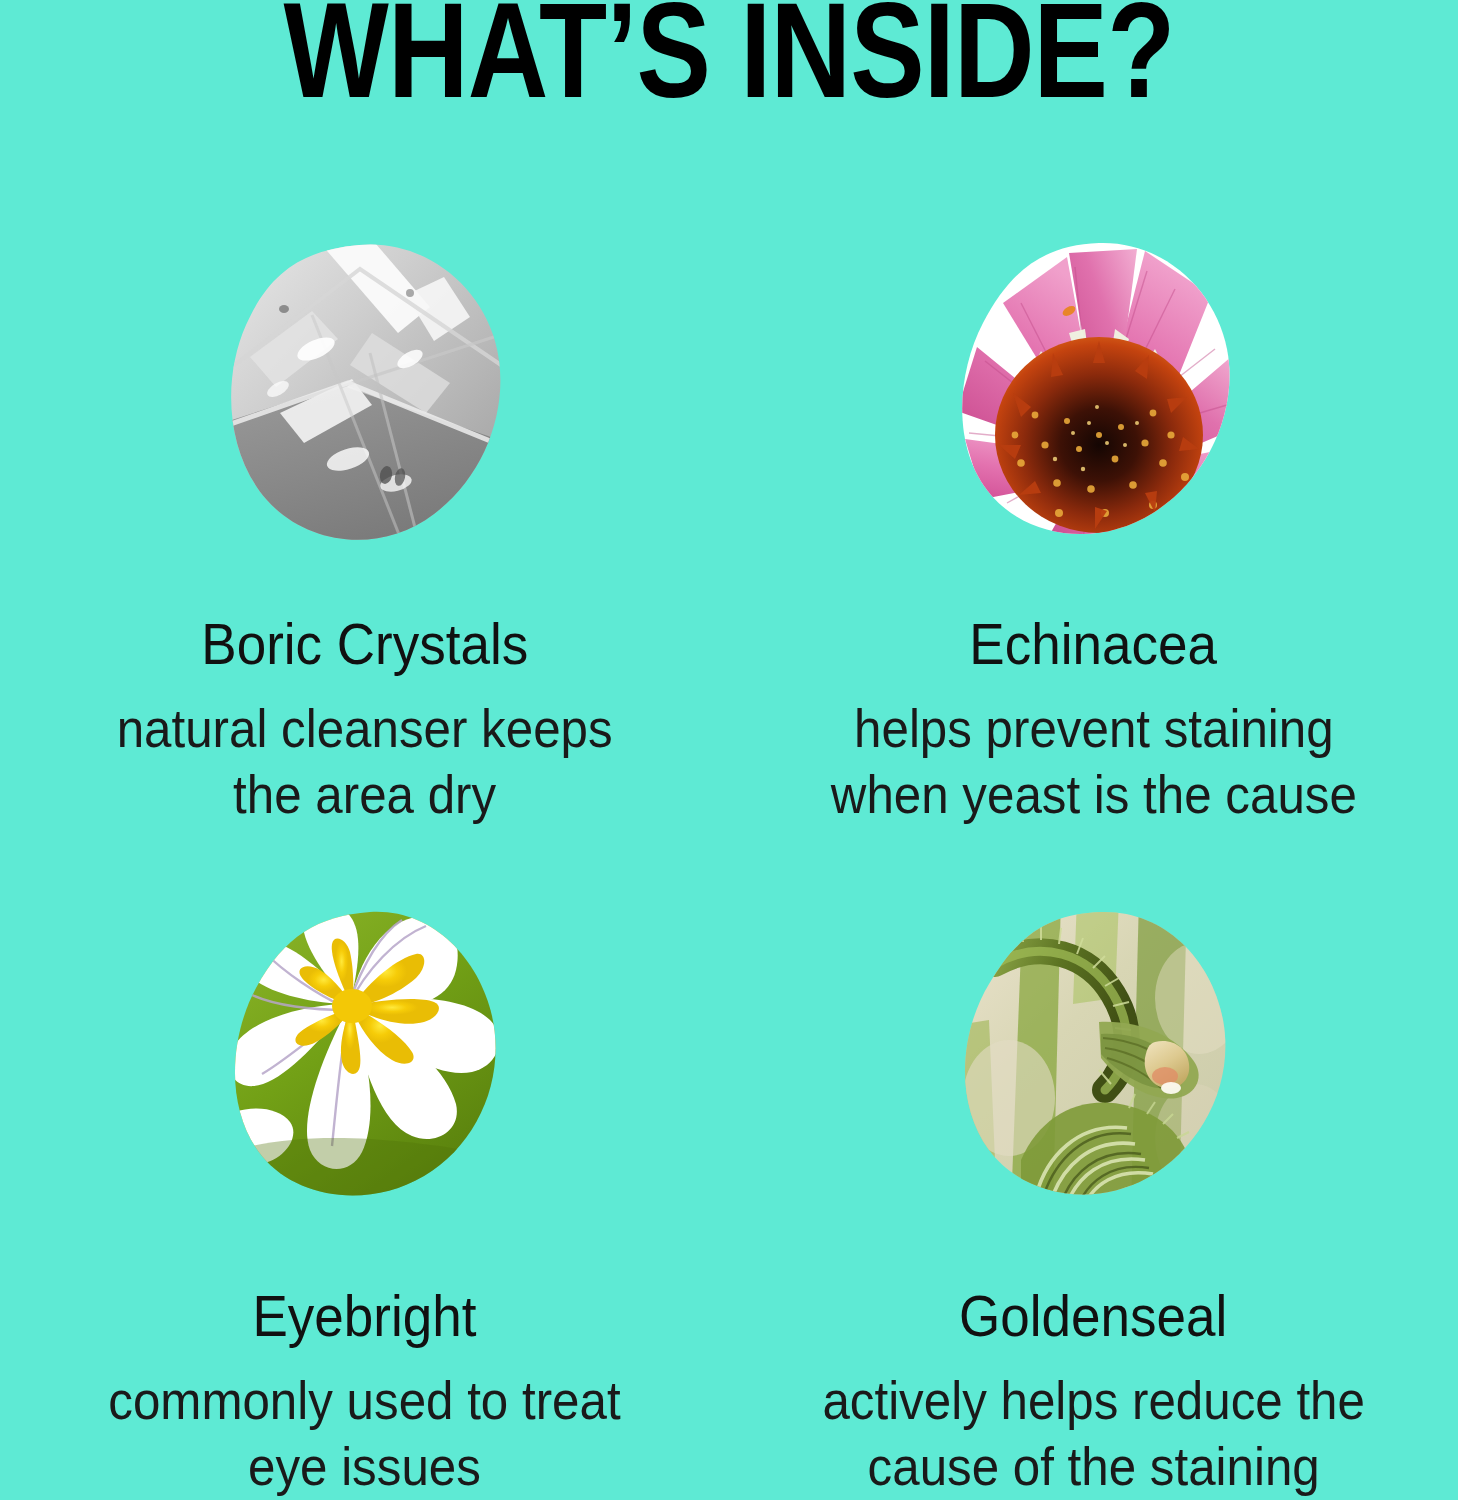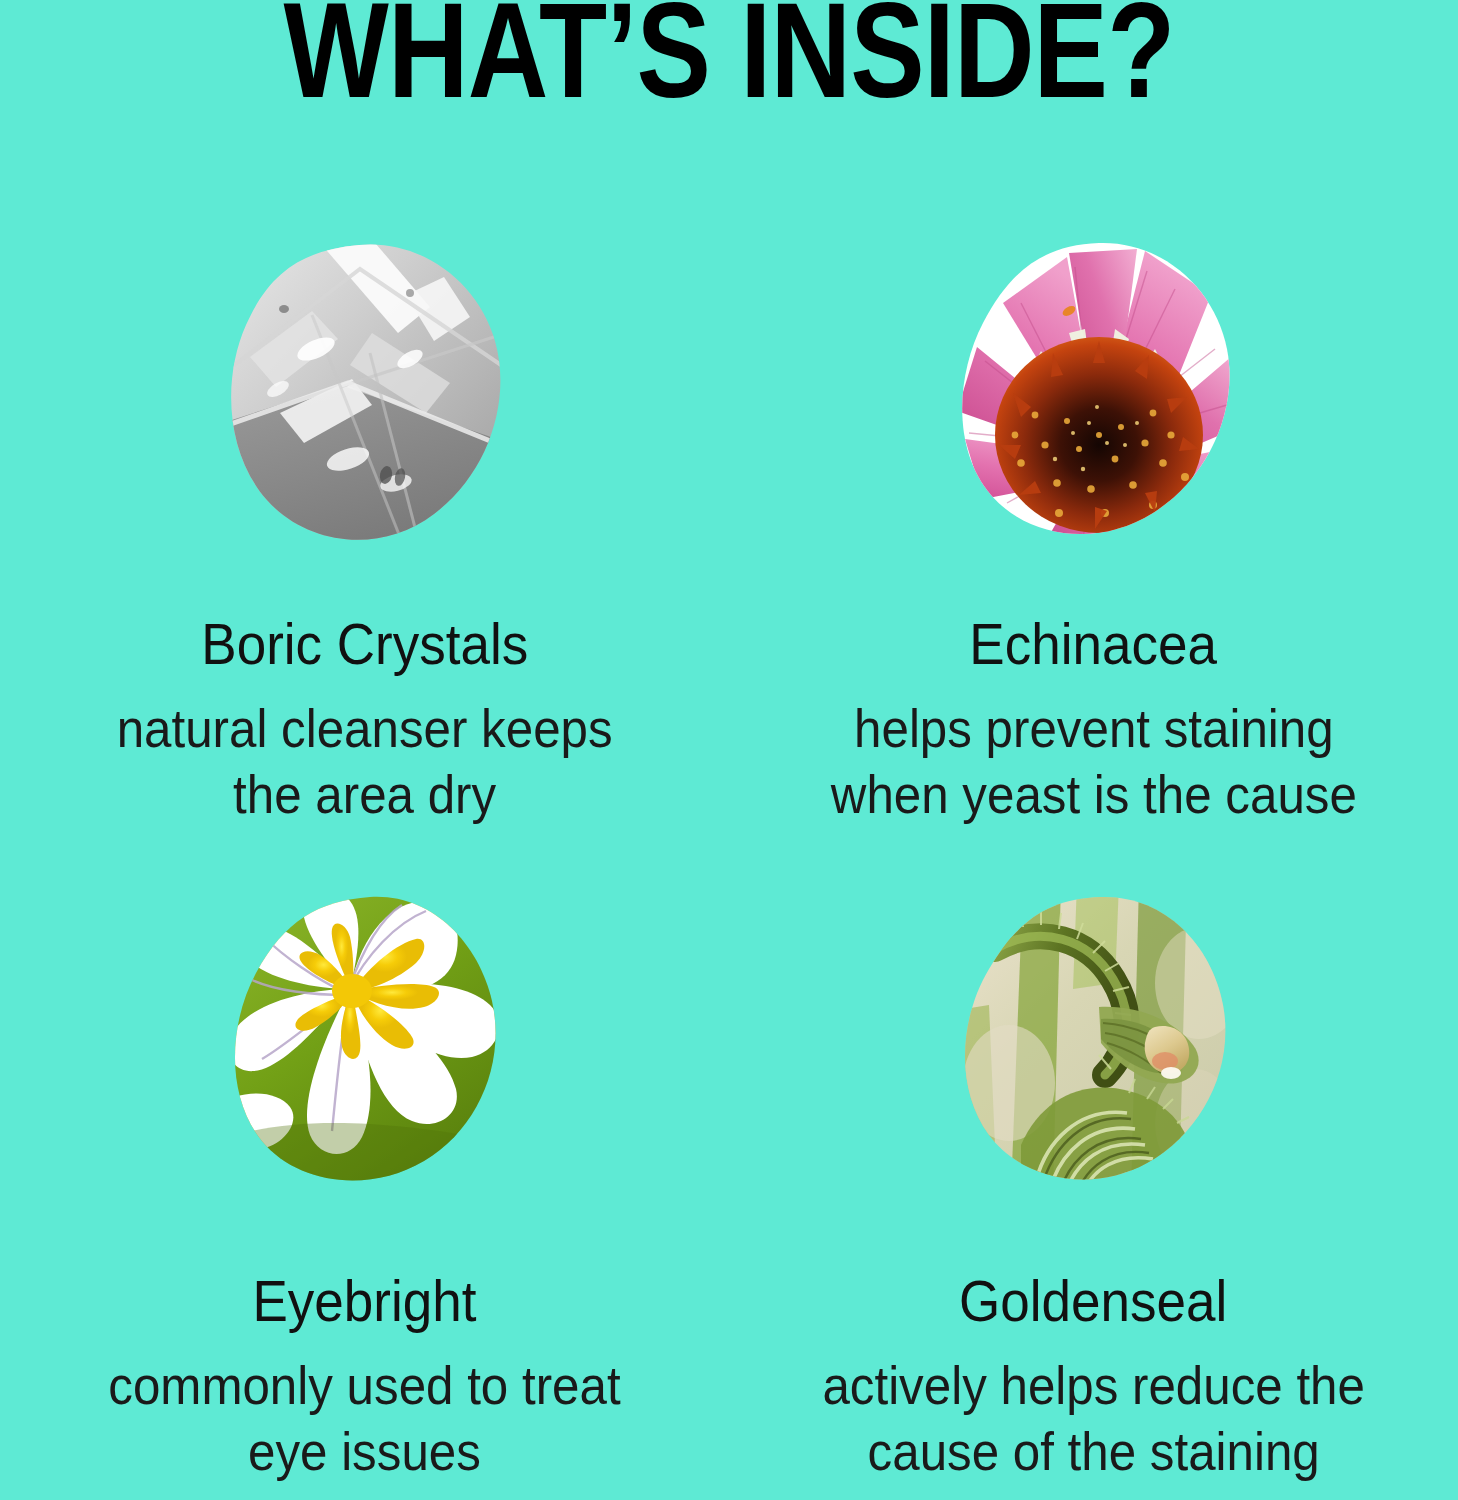--- a/index.html
+++ b/index.html
@@ -49,21 +49,21 @@
     grid-template-rows: 660px 640px;
   }
 
   .cell {
     position: relative;
     display: flex;
     flex-direction: column;
     align-items: center;
   }
 
-  .cell.row2 { justify-content: center; }
+  .cell.row2 { justify-content: flex-end; }
 
   
   .blob-wrap {
     position: relative;
     width: 300px;
     height: 320px;
     display: flex;
     align-items: center;
     justify-content: center;
   }

